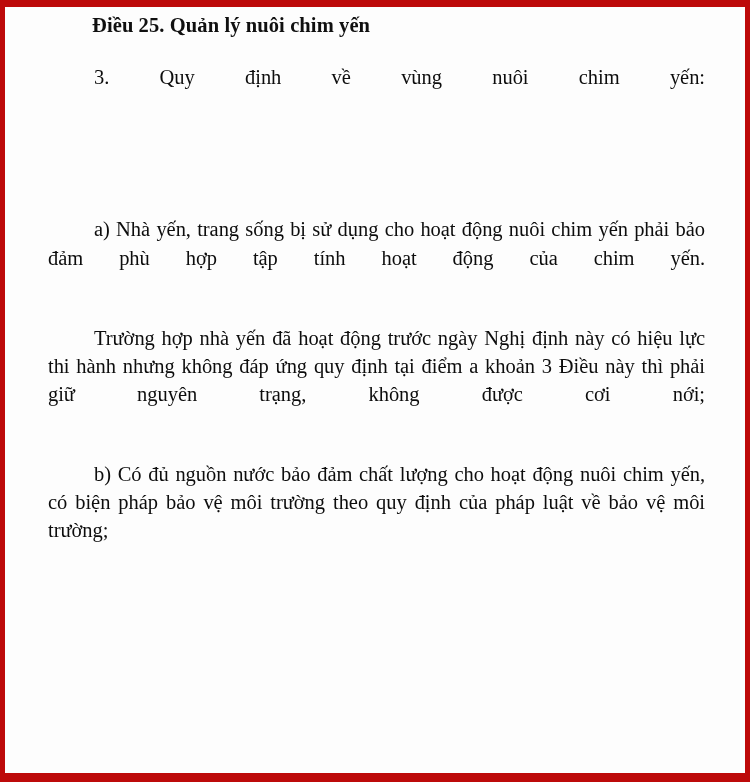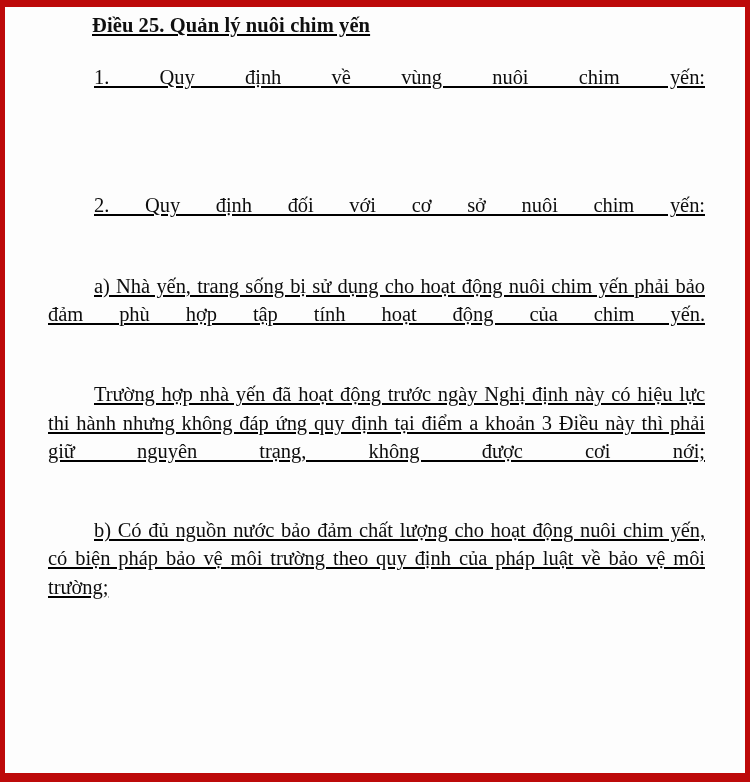--- a/index.html
+++ b/index.html
@@ -19,21 +19,20 @@
   #page {
     position: relative;
     box-sizing: border-box;
     width: 750px;
     height: 782px;
     background: #fdfdfd;
     border-top: 7px solid #bd0a0a;
     border-left: 5px solid #bd0a0a;
     border-right: 5px solid #bd0a0a;
     border-bottom: 9px solid #bd0a0a;
-    text-decoration: underline;
   }
 
   #content {
     box-sizing: border-box;
     width: 100%;
     height: 100%;
     padding: 4px 40px 0 43px;
   }
 
   .heading {
@@ -75,31 +74,30 @@
 </head>
 <body>
 
 <div id="page">
   <div id="content">
 
     <h1 class="heading">Điều 25. Quản lý nuôi chim yến</h1>
 
     <div class="gap-heading"></div>
 
-    <p class="para">1. Quy định về vùng nuôi chim yến:</p>
+    <p class="para">3. Quy định về vùng nuôi chim yến:</p>
 
     <div class="gap-para"></div>
 
 
     <div class="gap-para"></div>
 
 
     <div class="gap-para"></div>
 
-    <p class="para">2. Quy định đối với cơ sở nuôi chim yến:</p>
 
     <div class="gap-para"></div>
 
     <p class="para">a) Nhà yến, trang sống bị sử dụng cho hoạt động nuôi chim yến phải bảo đảm phù hợp tập tính hoạt động của chim yến.</p>
 
     <div class="gap-para"></div>
 
     <p class="para">Trường hợp nhà yến đã hoạt động trước ngày Nghị định này có hiệu lực thi hành nhưng không đáp ứng quy định tại điểm a khoản 3 Điều này thì phải giữ nguyên trạng, không được cơi nới;</p>
 
     <div class="gap-small"></div>

